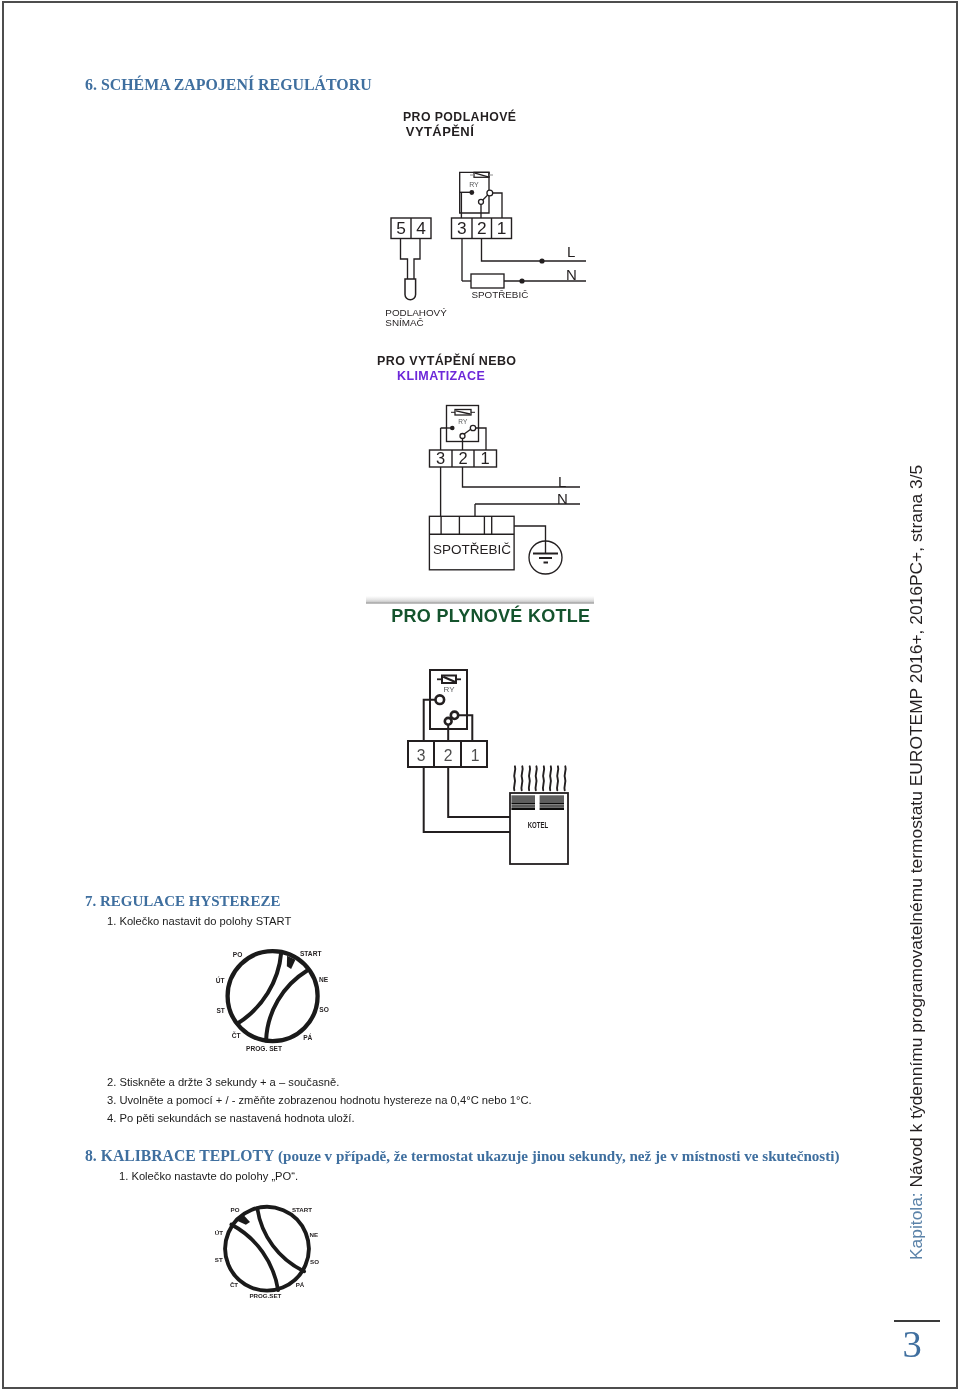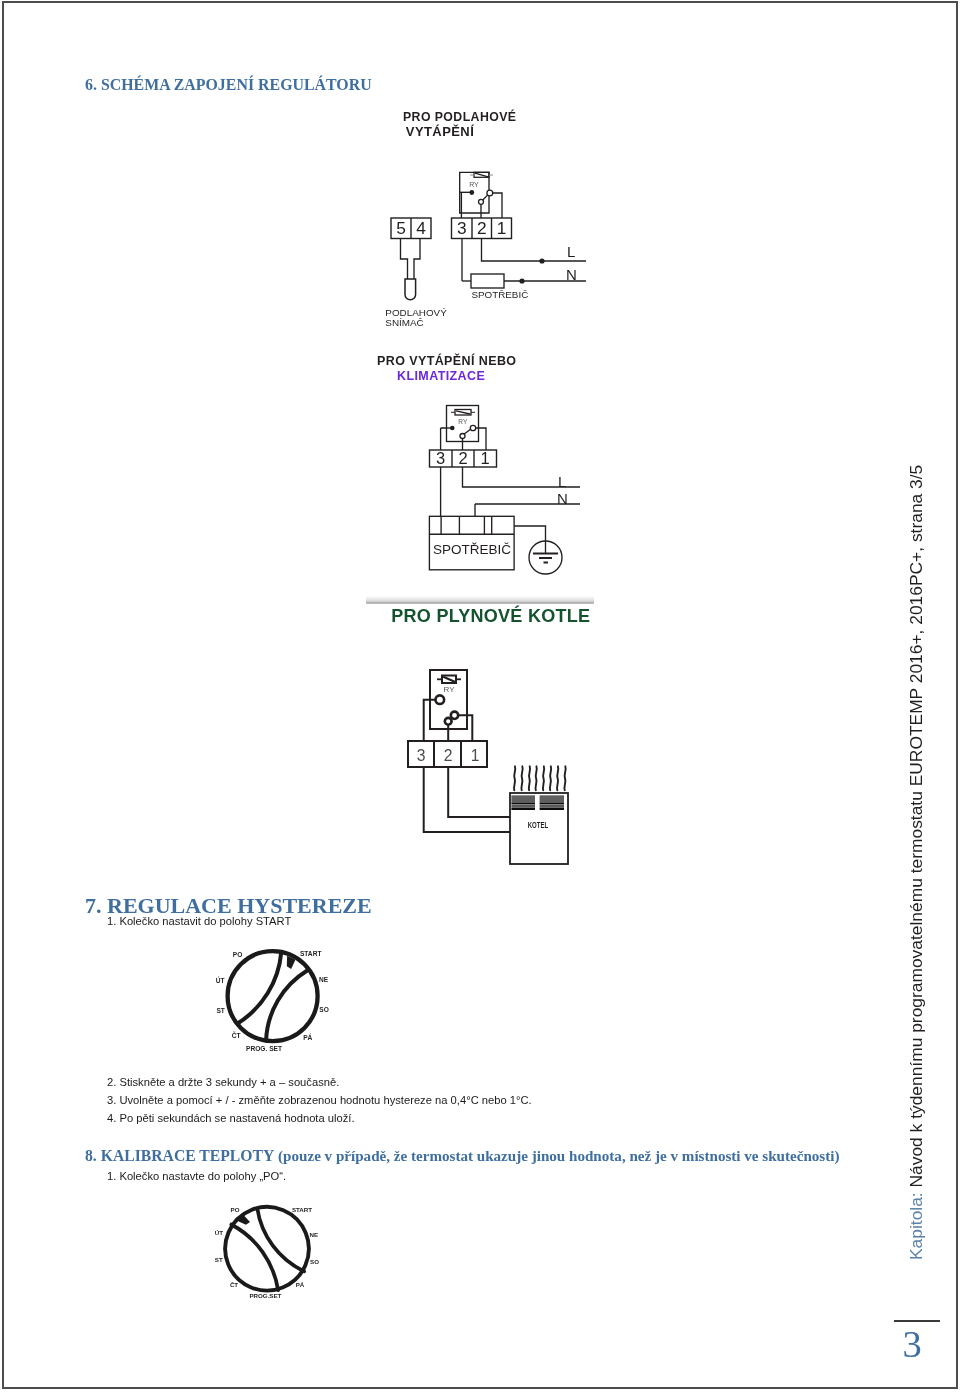--- a/index.html
+++ b/index.html
@@ -19,30 +19,30 @@
   .rule{position:absolute;background:#3a3a3a;}
 </style>
 </head>
 <body>
 
 <div class="page">
   <div class="page-border"></div>
 
   <div class="sec-head" id="h6" style="left:85px;top:76px;font-size:15.9px;">6. SCHÉMA ZAPOJENÍ REGULÁTORU</div>
 
-  <div class="sec-head" id="h7" style="left:85px;top:893px;font-size:22px;">7. REGULACE HYSTEREZE</div>
+  <div class="sec-head" id="h7" style="left:85px;top:893px;font-size:15px;">7. REGULACE HYSTEREZE</div>
 
   <div class="body-txt" style="left:107px;top:915px;font-size:11.2px;">1. Kolečko nastavit do polohy START</div>
   <div class="body-txt" style="left:107px;top:1076px;font-size:11.2px;">2. Stiskněte a držte 3 sekundy + a – současně.</div>
   <div class="body-txt" style="left:107px;top:1094px;font-size:11.2px;">3. Uvolněte a pomocí + / - změňte zobrazenou hodnotu hystereze na 0,4°C nebo 1°C.</div>
   <div class="body-txt" style="left:107px;top:1112px;font-size:11.2px;">4. Po pěti sekundách se nastavená hodnota uloží.</div>
 
-  <div class="sec-head" id="h8" style="left:85px;top:1147px;font-size:15.7px;"><span>8. KALIBRACE TEPLOTY</span><span id="h8note" style="font-size:15.1px;"> (pouze v případě, že termostat ukazuje jinou hodnota, než je v místnosti ve skutečnosti)</span></div>
-
-  <div class="body-txt" style="left:107px;top:1170px;font-size:11.2px;">1. Kolečko nastavte do polohy „PO“.</div>
+  <div class="sec-head" id="h8" style="left:85px;top:1147px;font-size:15.7px;"><span>8. KALIBRACE TEPLOTY</span><span id="h8note" style="font-size:15.1px;"> (pouze v případě, že termostat ukazuje jinou sekundy, než je v místnosti ve skutečnosti)</span></div>
+
+  <div class="body-txt" style="left:119px;top:1170px;font-size:11.2px;">1. Kolečko nastavte do polohy „PO“.</div>
 
   <div class="diag" style="left:370px;top:105px;">
    <svg width="230" height="225" viewBox="0 0 230 225" xmlns="http://www.w3.org/2000/svg">
     <g fill="none" stroke="#231f20" stroke-width="1.35" stroke-linecap="butt">
 
       <path d="M89.7 67.3 L119 67.3 L119 108 L89.7 108 Z"></path>
 
       <rect x="104" y="67.3" width="15" height="5" stroke-width="1.25"></rect>
       <line x1="105" y1="68.2" x2="118.2" y2="71.8" stroke-width="1.25"></line>
       <line x1="100" y1="70" x2="104" y2="70" stroke-width="1" stroke="#8c8c8c"></line>

